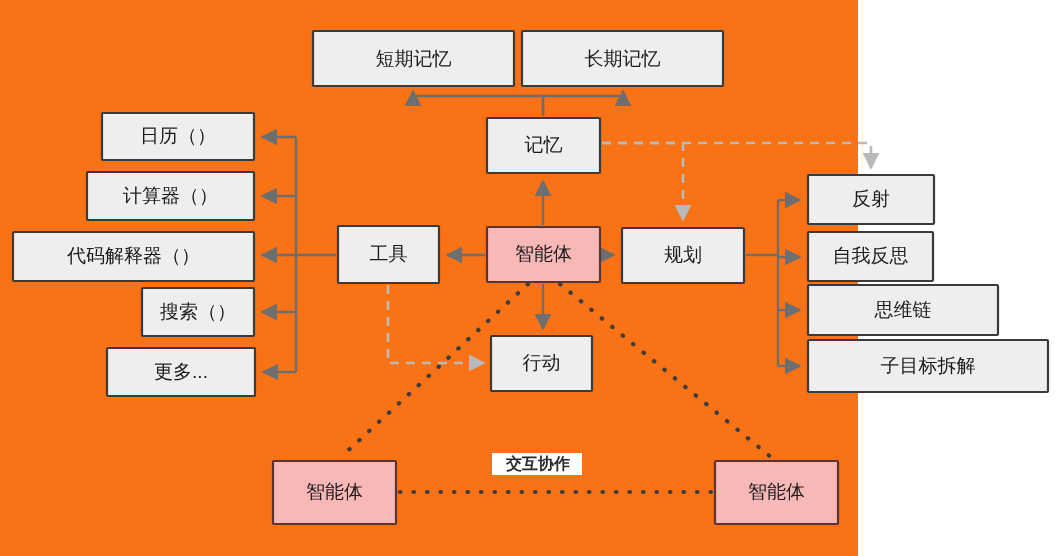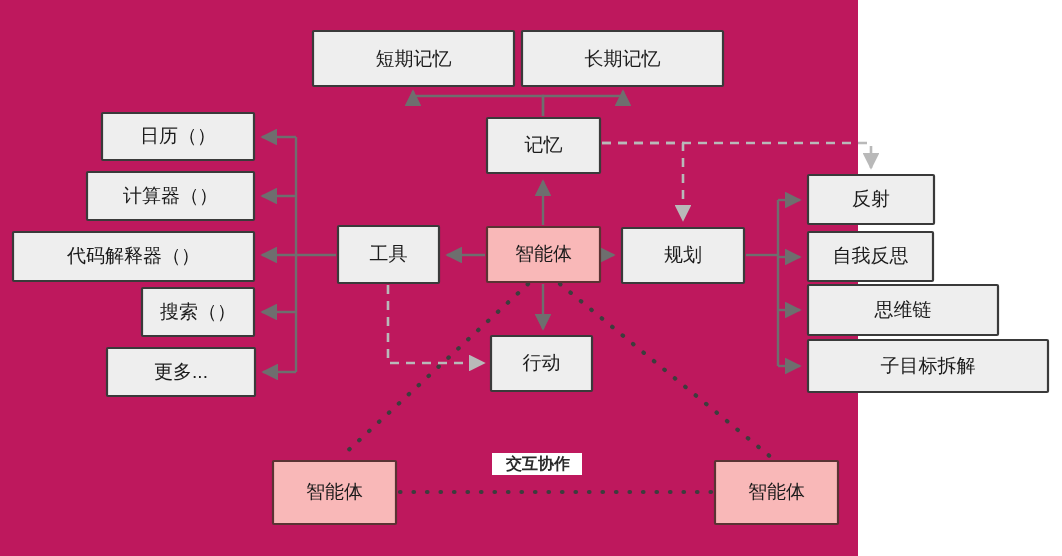--- a/index.html
+++ b/index.html
@@ -10,21 +10,21 @@
   body {
     width: 1062px;
     height: 556px;
     overflow: hidden;
     font-family: "Liberation Sans", "DejaVu Sans", sans-serif;
   }
   #diagram-root {
     position: relative;
     width: 858px;
     height: 556px;
-    background: #be185d;
+    background: #f97316;
   }
   svg#diagram-svg {
     position: absolute;
     left: 0;
     top: 0;
     width: 1062px;
     height: 556px;
   }
   .node-rect {
     fill: #eeeeee;

